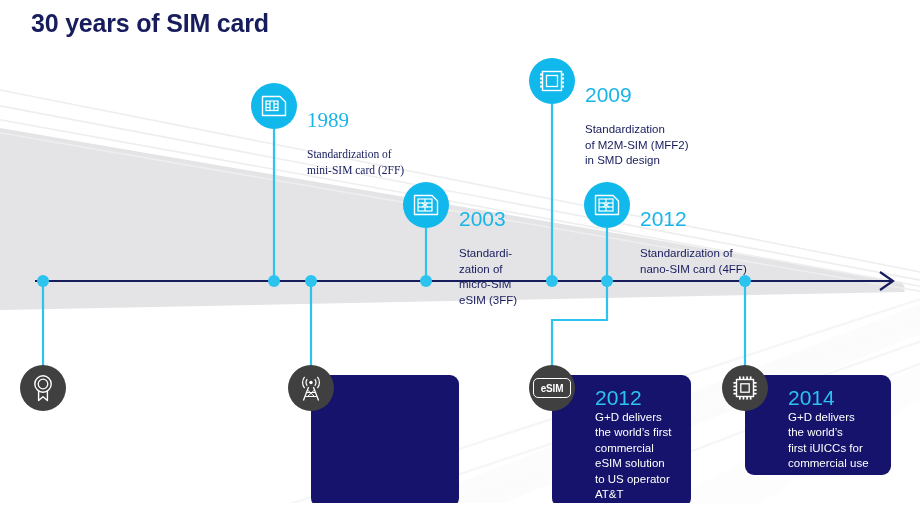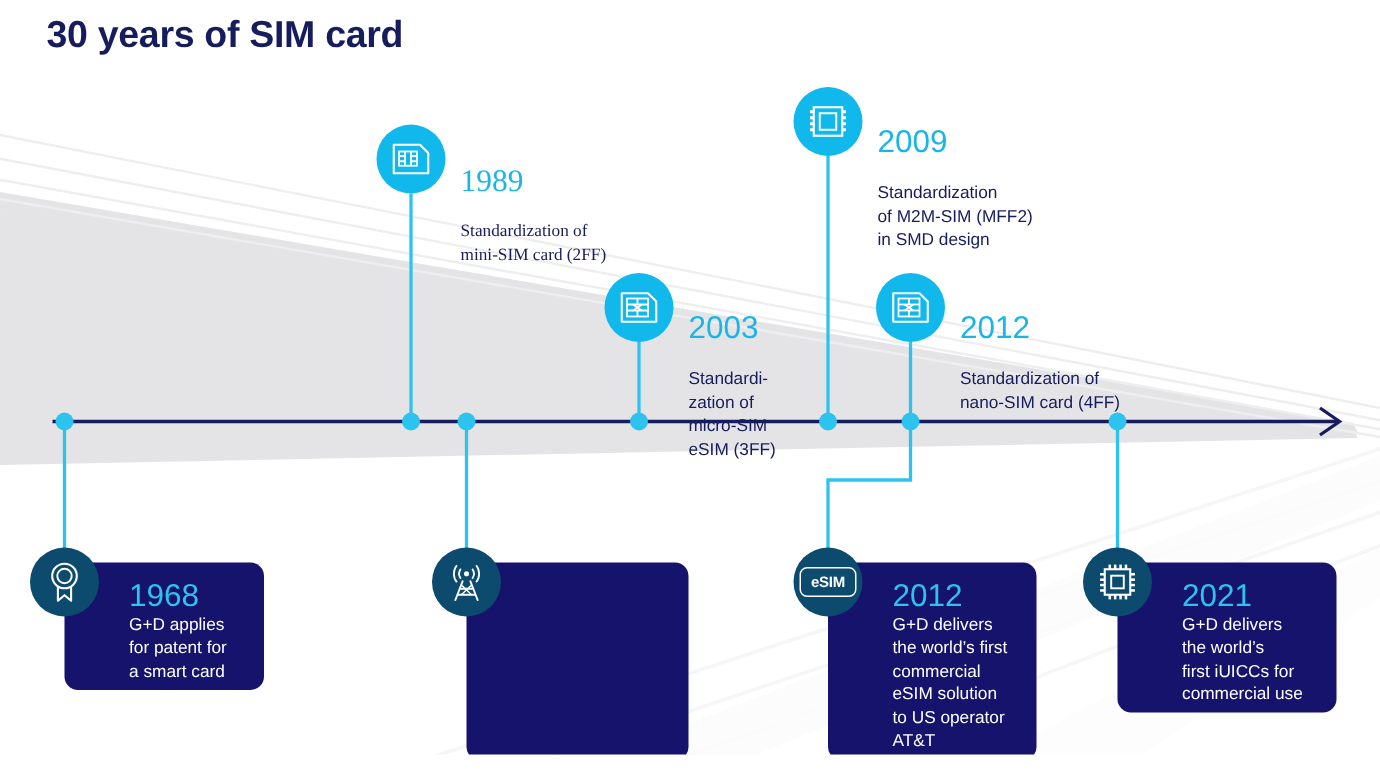--- a/index.html
+++ b/index.html
@@ -93,21 +93,21 @@
   }
   .card-text {
     position: absolute;
     left: 43px;
     top: 11px;
   }
   .card-badge {
     position: absolute;
     width: 46px; height: 46px;
     border-radius: 50%;
-    background: #0c4a6e;
+    background: #404040;
     display: flex;
     align-items: center;
     justify-content: center;
     z-index: 5;
   }
   .card-badge svg { display: block; }
   .badge-text {
     font-size: 10px;
     font-weight: bold;
     color: #ffffff;
@@ -261,28 +261,20 @@
   </div>
 
   <div class="card-badge" style="left:20px; top:365px;">
     <span>
       <svg width="24" height="28" viewBox="0 0 24 28">
         <circle cx="12" cy="10" r="8.2" fill="none" stroke="#ffffff" stroke-width="1.4"></circle>
         <circle cx="12" cy="10" r="4.8" fill="none" stroke="#ffffff" stroke-width="1.3"></circle>
         <path d="M7.6 16.5 V26.5 L12 22.8 L16.4 26.5 V16.5" fill="none" stroke="#ffffff" stroke-width="1.4" stroke-linejoin="round"></path>
       </svg>
     </span>
-  </div>
-  <div class="event-card" style="left:43px; top:375px; width:133px; height:85px;">
-    <div class="card-text">
-      <span class="card-year">1968</span>
-      <span class="card-body">G+D applies
-for patent for
-a smart card</span>
-    </div>
   </div>
 
   <div class="card-badge" style="left:288px; top:365px;">
     <span>
       <svg width="28" height="28" viewBox="0 0 28 28">
         <circle cx="14" cy="8.5" r="1.7" fill="#ffffff"></circle>
         <path d="M10.2 5.2 A5.6 5.6 0 0 0 10.2 11.8" fill="none" stroke="#ffffff" stroke-width="1.2"></path>
         <path d="M17.8 5.2 A5.6 5.6 0 0 1 17.8 11.8" fill="none" stroke="#ffffff" stroke-width="1.2"></path>
         <path d="M7.6 2.8 A9 9 0 0 0 7.6 14.2" fill="none" stroke="#ffffff" stroke-width="1.2"></path>
         <path d="M20.4 2.8 A9 9 0 0 1 20.4 14.2" fill="none" stroke="#ffffff" stroke-width="1.2"></path>
@@ -337,21 +329,21 @@
           <rect x="22.5" y="8" width="3.1" height="1.7"></rect>
           <rect x="22.5" y="11.6" width="3.1" height="1.7"></rect>
           <rect x="22.5" y="15.2" width="3.1" height="1.7"></rect>
           <rect x="22.5" y="18.8" width="3.1" height="1.7"></rect>
         </g>
       </svg>
     </span>
   </div>
   <div class="event-card" style="left:745px; top:375px; width:146px; height:100px;">
     <div class="card-text">
-      <span class="card-year">2021</span>
+      <span class="card-year">2014</span>
       <span class="card-body">G+D delivers
 the world’s
 first iUICCs for
 commercial use</span>
     </div>
   </div>
 
 </div>
 
 </body></html>

